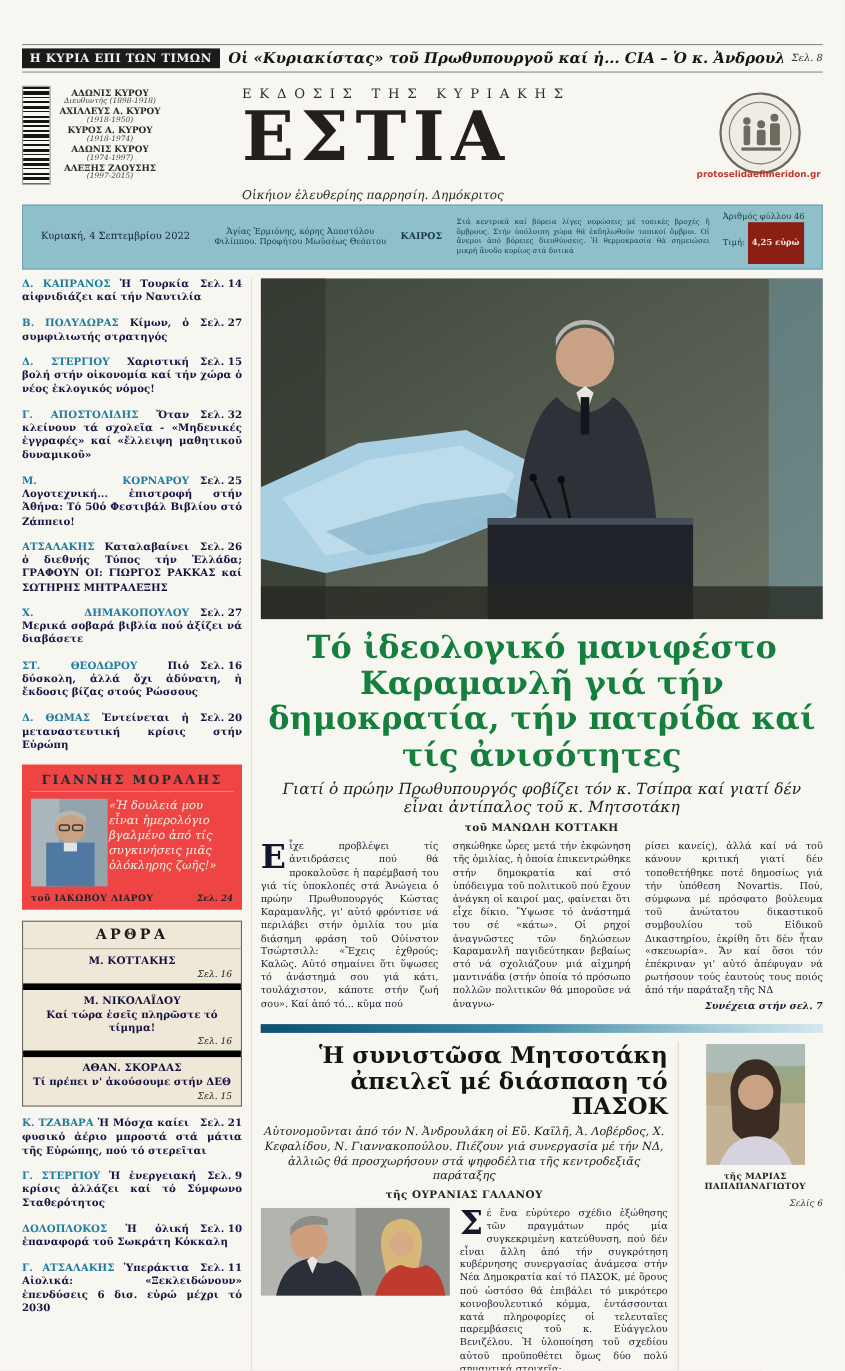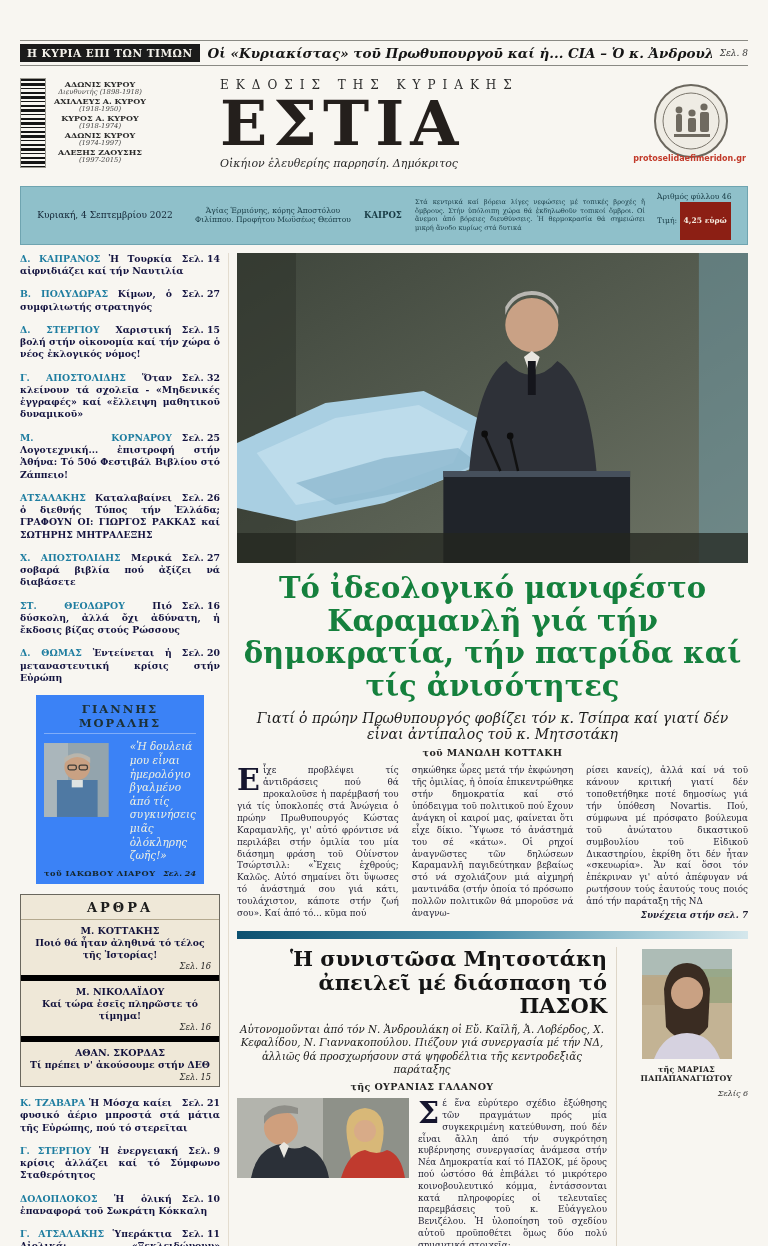--- a/index.html
+++ b/index.html
@@ -20,21 +20,21 @@
   .masthead { display:flex; margin-top:10px; height:104px; }
   .founders { display:flex; gap:8px; width:200px; }
   .barcode { width:26px; height:90px; margin-top:2px; border:1px solid #9a9890; background:
       repeating-linear-gradient(to bottom,#151515 0 2px,#f8f6f1 2px 4px,#151515 4px 7px,#f8f6f1 7px 9px,#151515 9px 10px,#f8f6f1 10px 13px); }
   .fnames { font-size:8px; font-weight:bold; text-align:center; line-height:1.15; color:#2a2a2a; padding-top:4px; }
   .fnames .yrs { font-weight:normal; font-size:6.8px; font-style:italic; color:#444; }
   .mh-center { flex:1; text-align:left; padding-top:2px; }
   .edition { font-size:12px; letter-spacing:7px; color:#2c2c2c; font-weight:normal; }
   .brand { font-size:62px; font-weight:bold; letter-spacing:6px; color:#241f1c; line-height:1.02;
            font-family:"DejaVu Serif", serif; }
-  .motto { font-size:11px; font-style:italic; color:#2a2a2a; margin-top:2px; }
+  .motto { font-size:11px; font-style:italic; color:#2a2a2a; margin-top:16px; }
   .mh-right { width:120px; position:relative; }
   .seal { position:absolute; right:18px; top:6px; }
   .watermark { position:absolute; right:2px; top:78px; color:#c23a2a; font-size:8px; font-weight:bold;
                font-family:"DejaVu Sans", sans-serif; }
 
   
   .date-strip { display:flex; align-items:stretch; margin-top:6px; background:#8fc0ca;
                 border:1px solid #6fa4b0; font-size:7.2px; color:#173a44; }
   .ds-cell { padding:4px 6px; display:flex; flex-direction:column; justify-content:center; }
   .ds-date { width:168px; font-size:9px; text-align:center; color:#123; }
@@ -51,24 +51,24 @@
   .main { flex:1; margin-left:8px; border-left:1px solid #e3dccf; padding-left:8px; }
 
   
   .sb-item { font-size:9.3px; font-weight:bold; line-height:1.32; text-align:justify;
              color:#141440; margin-bottom:11px; }
   .sb-author { color:#1e7da0; }
   .sb-page { margin-left:10px; float:right; }
   .sb-item::after { content:""; display:block; clear:both; }
 
   
-  .moralis { background:#3b82f6; padding:7px 8px 6px; margin:4px 16px 10px; }
+  .moralis { background:#ef4444; padding:7px 8px 6px; margin:4px 0 10px; }
   .moralis .mname { text-align:center; color:#1c3036; font-size:11.5px; font-weight:bold;
                     letter-spacing:2px; border-bottom:1px solid rgba(255,255,255,.35); padding-bottom:3px; }
-  .moralis .mrow { display:flex; gap:21px; margin-top:6px; }
+  .moralis .mrow { display:flex; gap:1px; margin-top:6px; }
   .moralis .mquote { flex:1; font-style:italic; font-size:10.5px; line-height:1.3; color:#eef0e2; }
   .moralis .mby { display:flex; justify-content:space-between; margin-top:5px; align-items:baseline; }
   .moralis .mby .by { font-size:8.2px; font-weight:bold; color:#15262b; letter-spacing:.5px; }
   .moralis .mby .pg { font-size:8px; font-style:italic; color:#15262b; font-weight:bold; }
 
   
   .arthra { border:1px solid #6a675e; background:#efe8d8; margin-bottom:10px; }
   .arthra .ahead { text-align:center; font-weight:bold; font-size:13px; letter-spacing:3px;
                    padding:5px 0 4px; border-bottom:1px solid #b4a98f; color:#1c1c1c; }
   .a-item { padding:5px 8px 4px; border-bottom:6px solid #000000; text-align:center; }
@@ -198,21 +198,21 @@
         <span class="sb-author">Μ. ΚΟΡΝΑΡΟΥ</span>
         <span>Λογοτεχνική... ἐπιστροφή στήν Ἀθήνα: Τό 50ό Φεστιβάλ Βιβλίου στό Ζάππειο!</span>
       </div>
       <div class="sb-item">
         <span class="sb-page">Σελ. 26</span>
         <span class="sb-author">ΑΤΣΑΛΑΚΗΣ</span>
         <span>Καταλαβαίνει ὁ διεθνής Τύπος τήν Ἑλλάδα; ΓΡΑΦΟΥΝ ΟΙ: ΓΙΩΡΓΟΣ ΡΑΚΚΑΣ καί ΣΩΤΗΡΗΣ ΜΗΤΡΑΛΕΞΗΣ</span>
       </div>
       <div class="sb-item">
         <span class="sb-page">Σελ. 27</span>
-        <span class="sb-author">Χ. ΑΠΟΣΤΟΛΙΔΗΣ</span>
+        <span class="sb-author">Χ. ΔΗΜΑΚΟΠΟΥΛΟΥ</span>
         <span>Μερικά σοβαρά βιβλία πού ἀξίζει νά διαβάσετε</span>
       </div>
       <div class="sb-item">
         <span class="sb-page">Σελ. 16</span>
         <span class="sb-author">ΣΤ. ΘΕΟΔΩΡΟΥ</span>
         <span>Πιό δύσκολη, ἀλλά ὄχι ἀδύνατη, ἡ ἔκδοσις βίζας στούς Ρώσσους</span>
       </div>
       <div class="sb-item">
         <span class="sb-page">Σελ. 20</span>
         <span class="sb-author">Δ. ΘΩΜΑΣ</span>
@@ -237,21 +237,20 @@
         <div class="mby">
           <span class="by">τοῦ ΙΑΚΩΒΟΥ ΛΙΑΡΟΥ</span>
           <span class="pg">Σελ. 24</span>
         </div>
       </div>
 
       <div class="arthra">
         <div class="ahead">ΑΡΘΡΑ</div>
         <div class="a-item">
           <div class="an">Μ. ΚΟΤΤΑΚΗΣ</div>
-          <div class="at">Ποιό θά ἦταν ἀληθινά τό τέλος τῆς Ἱστορίας!</div>
           <div class="ap">Σελ. 16</div>
         </div>
         <div class="a-item">
           <div class="an">Μ. ΝΙΚΟΛΑΪΔΟΥ</div>
           <div class="at">Καί τώρα ἐσεῖς πληρῶστε τό τίμημα!</div>
           <div class="ap">Σελ. 16</div>
         </div>
         <div class="a-item">
           <div class="an">ΑΘΑΝ. ΣΚΟΡΔΑΣ</div>
           <div class="at">Τί πρέπει ν' ἀκούσουμε στήν ΔΕΘ</div>

